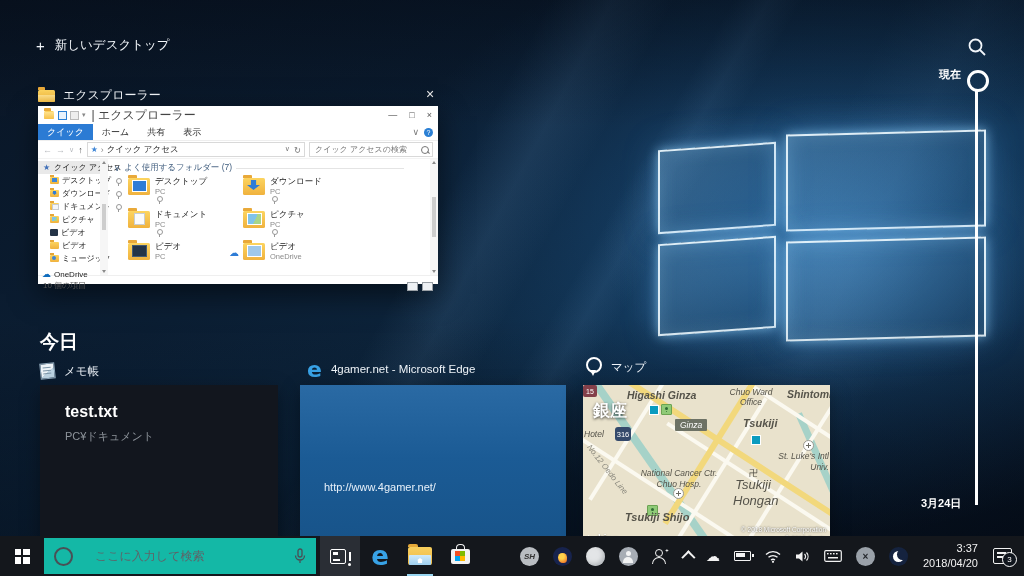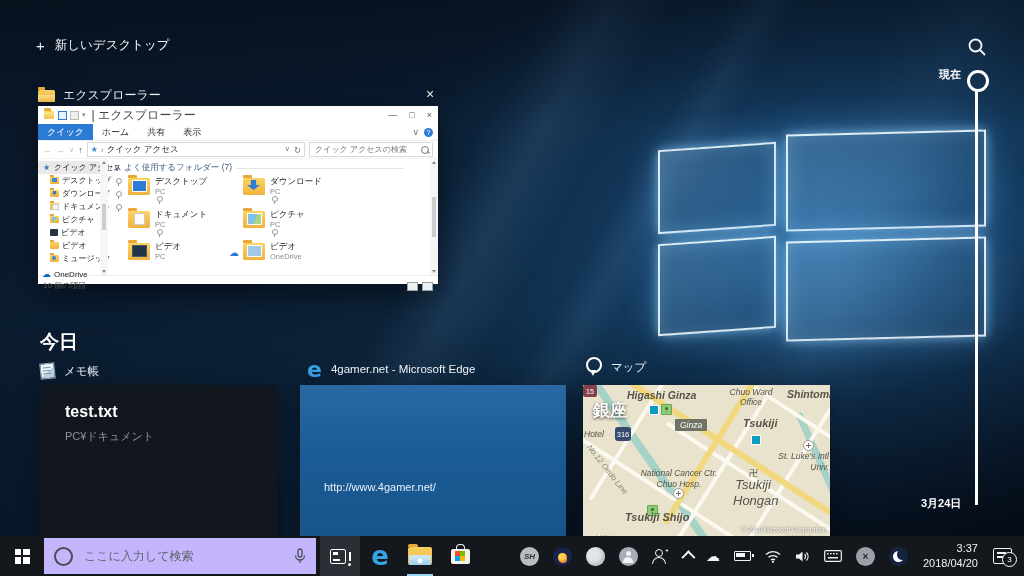--- a/index.html
+++ b/index.html
@@ -157,21 +157,21 @@
     text-shadow:0 0 2px rgba(0,0,0,.8);line-height:1.35;font-style:normal;}
   .map-bing{position:absolute;left:5px;bottom:4px;display:flex;align-items:flex-end;gap:4px;color:#fff;
     font-size:9.5px;font-weight:bold;text-shadow:0 1px 2px rgba(0,0,0,.7);}
   .bing-tri{width:0;height:0;border-top:4px solid transparent;border-bottom:4px solid transparent;border-left:6px solid #fff;opacity:.9;}
 
   
   .taskbar{position:absolute;left:0;bottom:0;width:1024px;height:40px;background:#14171c;display:flex;align-items:center;z-index:5;}
   .tb-start{width:44px;height:40px;display:flex;align-items:center;justify-content:center;}
   .win-grid{width:15px;height:15px;display:grid;grid-template-columns:1fr 1fr;grid-template-rows:1fr 1fr;gap:1.5px;}
   .win-grid span{background:#fff;}
-  .tb-search{width:272px;height:36px;background:#c4b5fd;display:flex;align-items:center;gap:9px;padding:0 10px;box-sizing:border-box;}
+  .tb-search{width:272px;height:36px;background:#14b8a6;display:flex;align-items:center;gap:20px;padding:0 10px;box-sizing:border-box;}
   .cortana-ring{width:15px;height:15px;border:2px solid #4a4f55;border-radius:50%;flex:none;}
   .tb-search input{flex:1;border:0;outline:0;background:transparent;font-size:12px;color:#444;min-width:0;
     font-family:"Liberation Sans","DejaVu Sans",sans-serif;}
   .tb-search input::placeholder{color:#5f6368;opacity:1;}
   .tb-btn{width:40px;height:40px;display:flex;align-items:center;justify-content:center;position:relative;}
   .tb-btn.active{background:#2a2e35;}
   .tv-wrap{display:flex;align-items:center;gap:3px;}
   .tv-box{width:14px;height:13px;border:1.5px solid #fff;border-radius:2px;position:relative;}
   .tv-box::before{content:'';position:absolute;left:2px;top:2px;width:5px;height:3.5px;background:#fff;}
   .tv-box::after{content:'';position:absolute;left:2px;bottom:2px;width:7px;height:1.5px;background:#fff;}

